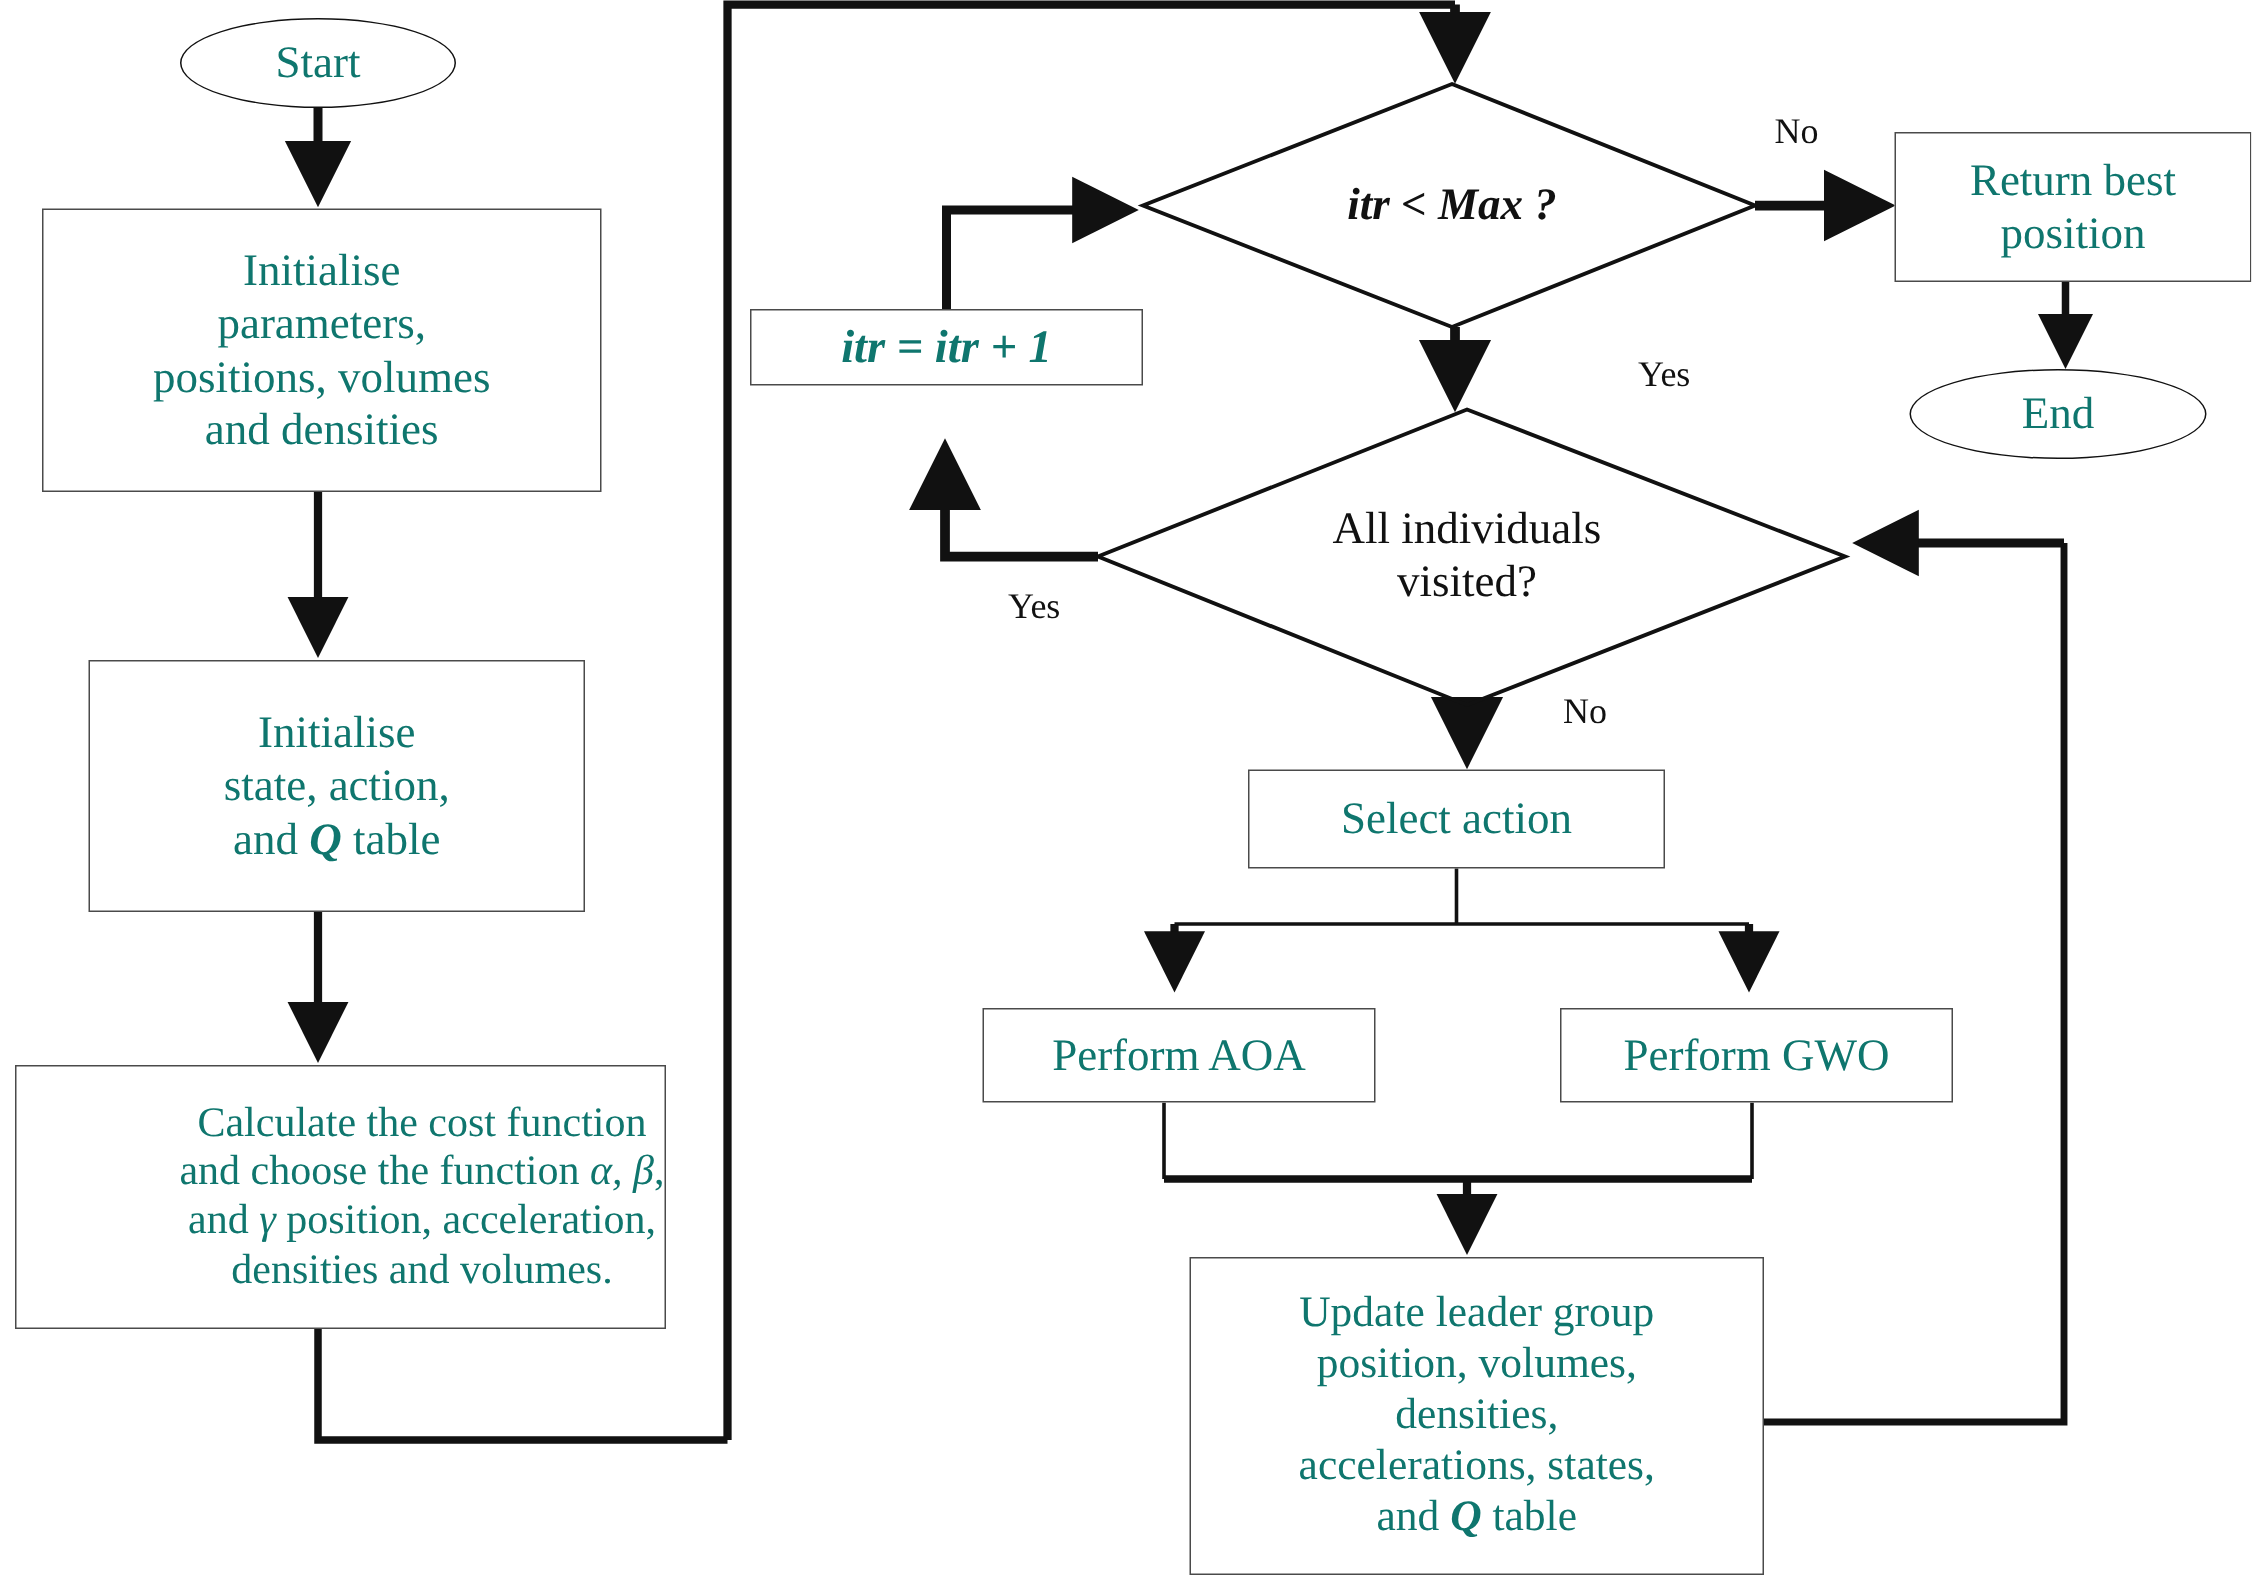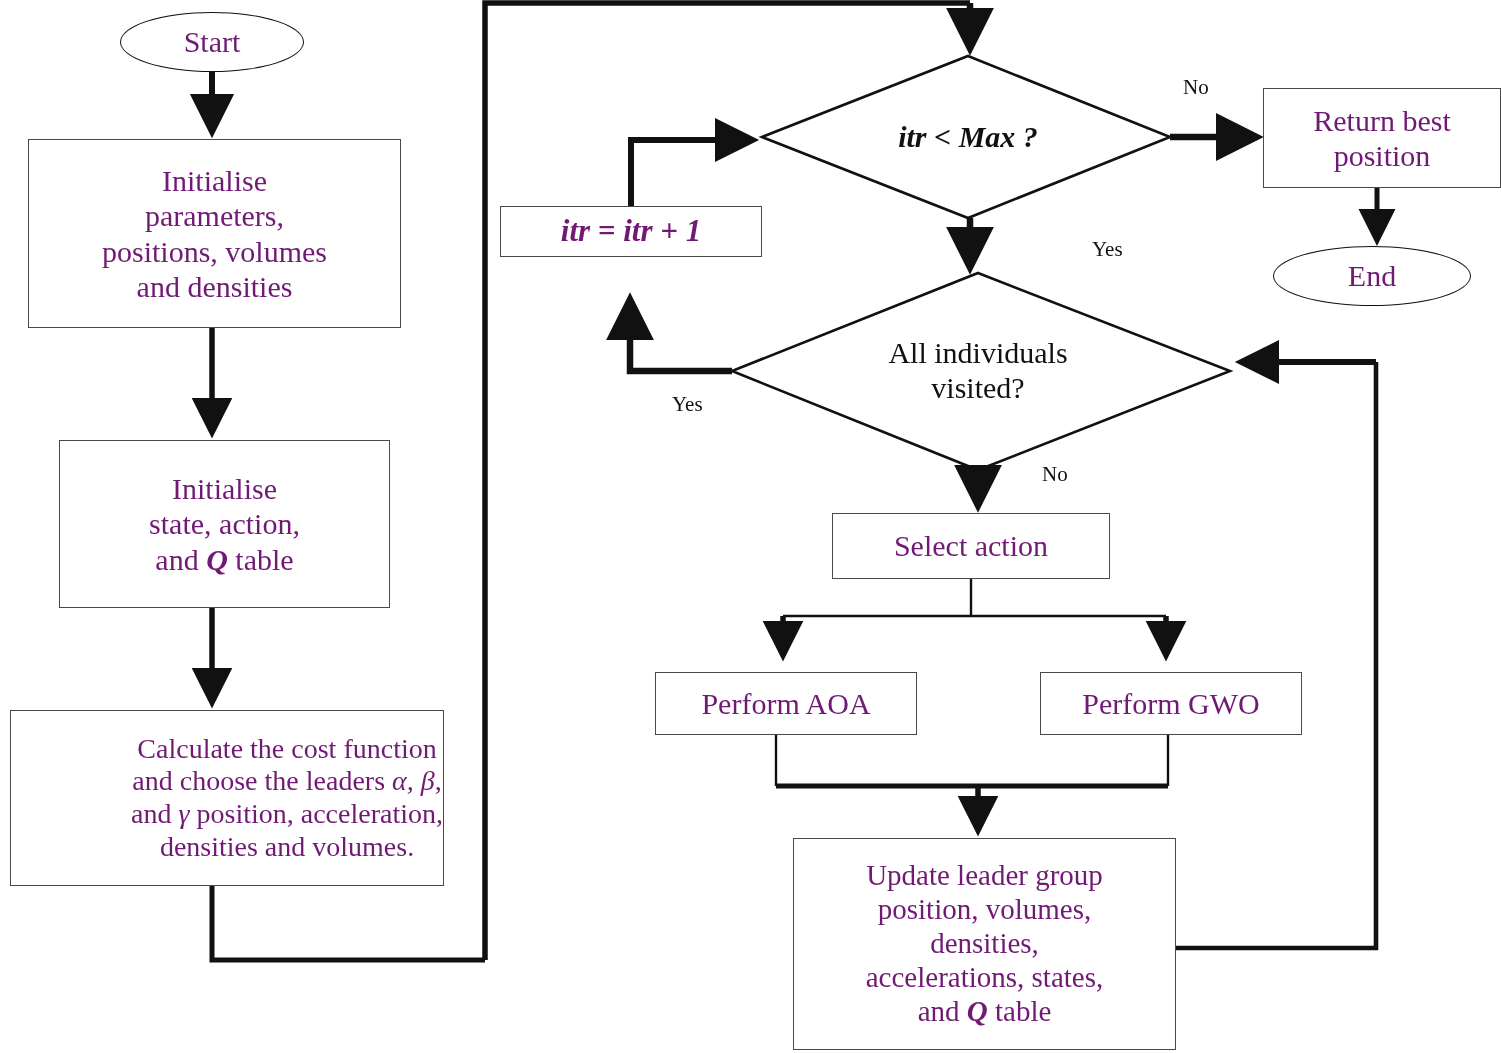--- a/index.html
+++ b/index.html
@@ -26,21 +26,21 @@
     pointer-events: none;
   }
   .node {
     position: absolute;
     box-sizing: border-box;
     display: flex;
     align-items: center;
     justify-content: center;
     text-align: center;
     line-height: 1.17;
-    color: #701a75;
+    color: #0f766e;
   }
   .proc {
     border: 1.8px solid #4a4a4a;
     background: #ffffff;
     font-size: 30px;
   }
   .term {
     border: 1.8px solid #111111;
     border-radius: 50%;
     background: #ffffff;
@@ -63,21 +63,21 @@
     line-height: 1.17;
     color: #111111;
     pointer-events: none;
   }
   .dec-label.math {
     font-style: italic;
     font-weight: bold;
   }
   .edge-label {
     position: absolute;
-    font-size: 21px;
+    font-size: 24px;
     color: #111111;
     white-space: nowrap;
   }
   .gk {
     font-style: italic;
     font-weight: normal;
   }
   .qsym {
     font-style: italic;
     font-weight: bold;
@@ -156,21 +156,21 @@
     <span>
       <span>Initialise</span><br>
       <span>state, action,</span><br>
       <span>and </span><span class="qsym">Q</span><span> table</span>
     </span>
   </div>
 
   <div class="node proc" style="left:10px; top:710px; width:434px; height:176px; font-size:28px;justify-content:flex-end;">
     <span>
       <span>Calculate the cost function</span><br>
-      <span>and choose the leaders </span><span class="gk">α, β</span><span>,</span><br>
+      <span>and choose the function </span><span class="gk">α, β</span><span>,</span><br>
       <span>and </span><span class="gk">γ</span><span> position, acceleration,</span><br>
       <span>densities and volumes.</span>
     </span>
   </div>
 
   <div class="node mathbox" style="left:500px; top:206px; width:262px; height:51px;">
     <span>itr = itr + 1</span>
   </div>
 
   <div class="node proc" style="left:1263px; top:88px; width:238px; height:100px;">

